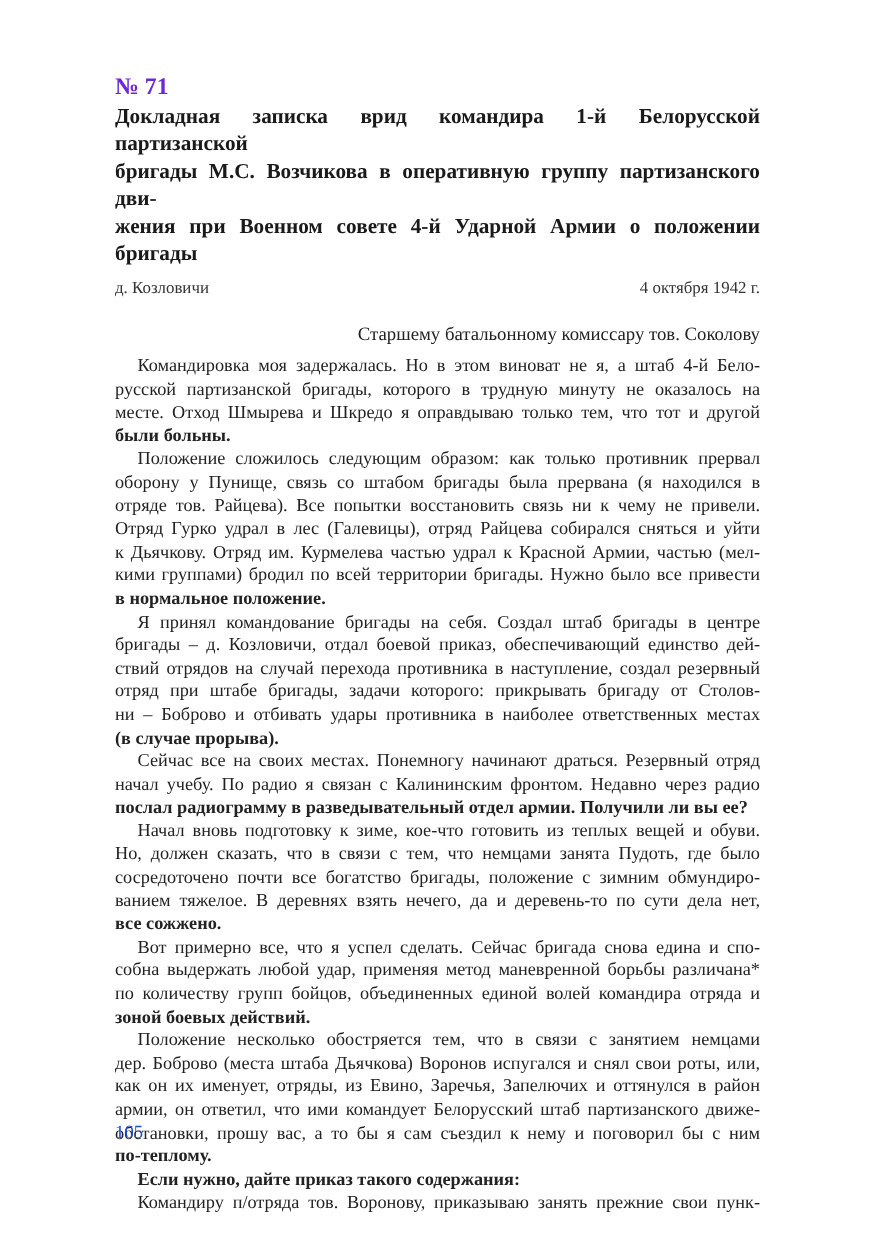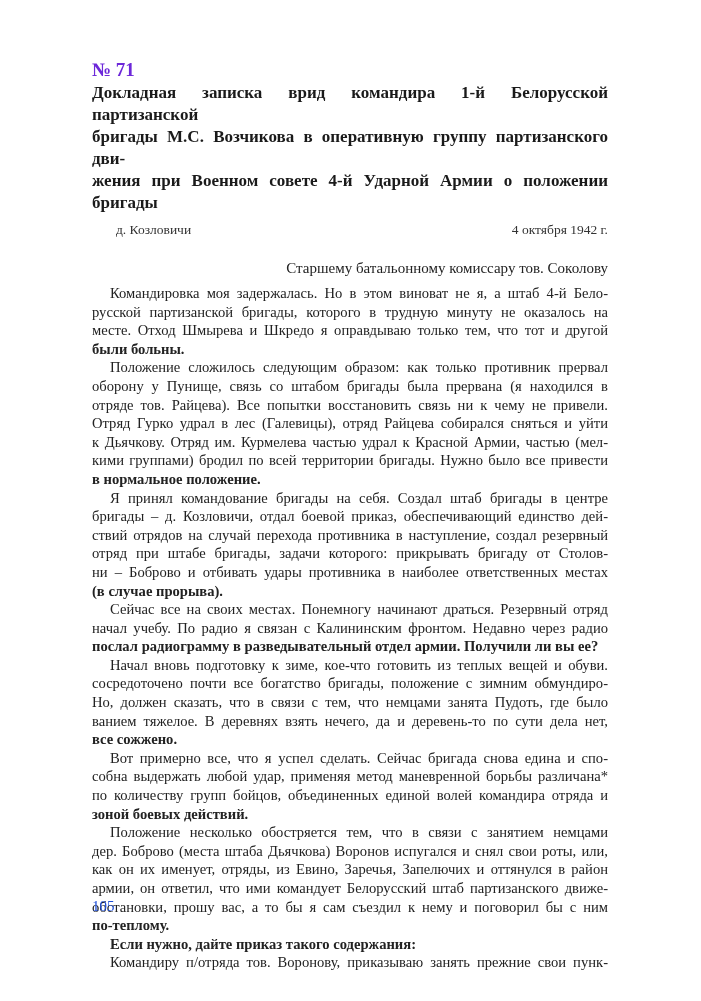--- a/index.html
+++ b/index.html
@@ -7,21 +7,21 @@
     width: 701px; height: 1001px; background: #ffffff; position: relative; overflow: hidden;
     font-family: "Liberation Serif", "DejaVu Serif", serif; color: #222222;
   }
   .page { position: absolute; left: 92px; top: 58px; width: 516px; }
   .doc-number { font-weight: bold; font-size: 19px; line-height: 24px; margin: 0; color: #6d28d9; }
   .doc-title {
     font-weight: bold; font-size: 17px; line-height: 22px; margin: 0;
     text-align: justify; text-align-last: justify; color: #1a1a1a;
   }
   .doc-title span { display: block; text-align: justify; text-align-last: justify; }
-  .meta-row { display: flex; justify-content: space-between; font-size: 13.5px; line-height: 18px; margin-top: 7px; color: #333; margin-left: 24px; }
+  .meta-row { display: flex; justify-content: space-between; font-size: 13.5px; line-height: 18px; margin-top: 7px; color: #333; }
   .addressee { text-align: right; font-size: 15px; line-height: 19px; margin-top: 20px; margin-bottom: 6px; color: #222; }
   .body-text { font-size: 14.6px; line-height: 18.6px; color: #222; }
   .line { display: block; white-space: nowrap; text-align: justify; text-align-last: justify; }
   .line.last { text-align-last: left; font-weight: bold; }
   .line.indent { padding-left: 18px; }
   .page-number { position: absolute; left: 0; width: 516px; top: 898px; text-align: left; font-size: 15px; color: #1d4ed8; }
 </style>
 </head>
 <body>
 
@@ -62,22 +62,22 @@
         <span class="line" style="white-space: normal;">ни – Боброво и отбивать удары противника в наиболее ответственных местах</span>
         <span class="line last">(в случае прорыва).</span>
       </div>
       <div>
         <span class="line indent" style="white-space: normal;">Сейчас все на своих местах. Понемногу начинают драться. Резервный отряд</span>
         <span class="line" style="white-space: normal;">начал учебу. По радио я связан с Калининским фронтом. Недавно через радио</span>
         <span class="line last">послал радиограмму в разведывательный отдел армии. Получили ли вы ее?</span>
       </div>
       <div>
         <span class="line indent" style="white-space: normal;">Начал вновь подготовку к зиме, кое-что готовить из теплых вещей и обуви.</span>
+        <span class="line" style="white-space: normal;">Но, должен сказать, что в связи с тем, что немцами занята Пудоть, где было</span>
         <span class="line" style="white-space: normal;">сосредоточено почти все богатство бригады, положение с зимним обмундиро-</span>
-        <span class="line" style="white-space: normal;">Но, должен сказать, что в связи с тем, что немцами занята Пудоть, где было</span>
         <span class="line" style="white-space: normal;">ванием тяжелое. В деревнях взять нечего, да и деревень-то по сути дела нет,</span>
         <span class="line last">все сожжено.</span>
       </div>
       <div>
         <span class="line indent" style="white-space: normal;">Вот примерно все, что я успел сделать. Сейчас бригада снова едина и спо-</span>
         <span class="line" style="white-space: normal;">собна выдержать любой удар, применяя метод маневренной борьбы различана*</span>
         <span class="line" style="white-space: normal;">по количеству групп бойцов, объединенных единой волей командира отряда и</span>
         <span class="line last">зоной боевых действий.</span>
       </div>
       <div>

